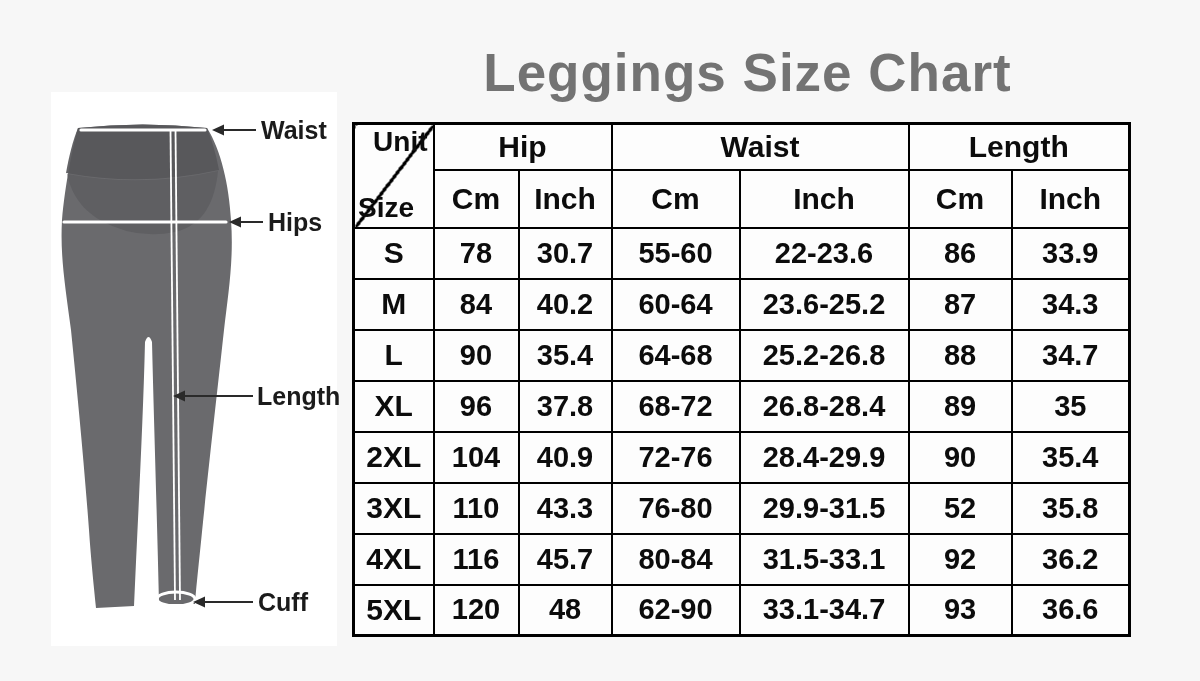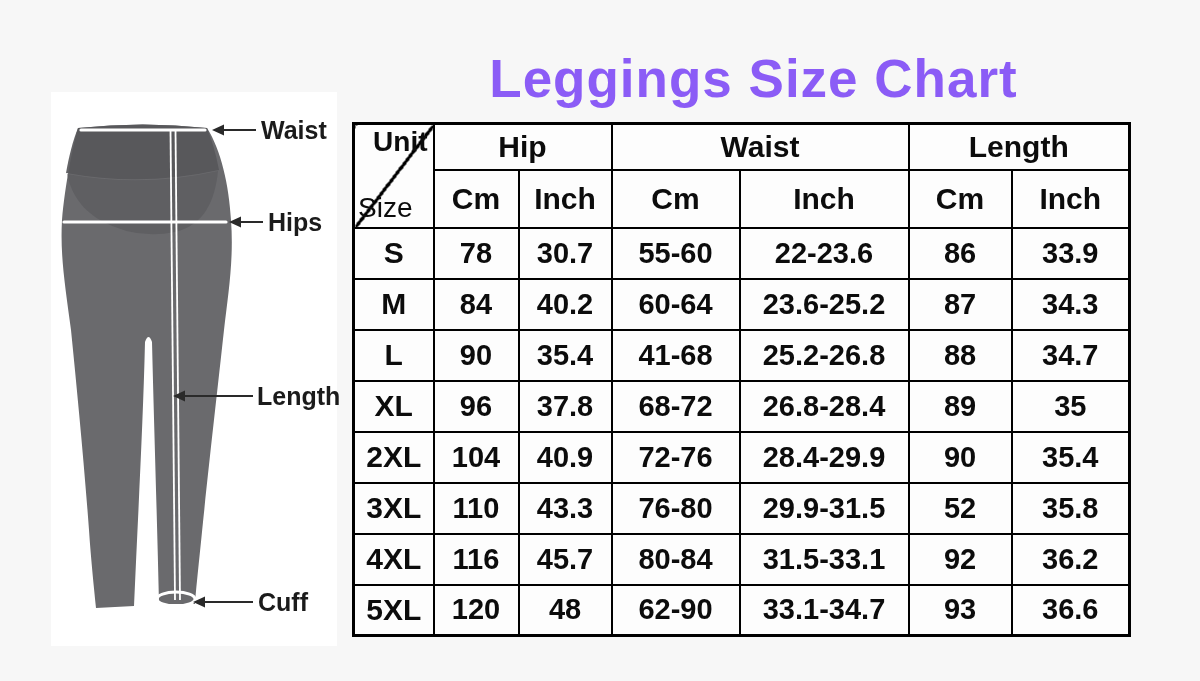--- a/index.html
+++ b/index.html
@@ -7,26 +7,26 @@
     width:1200px;height:681px;
     background:#f7f7f7;
     font-family:"Liberation Sans", sans-serif;
     color:#0c0c0c;
     position:relative;
     overflow:hidden;
   }
   .page-title{
     position:absolute;
     left:352px;top:36px;width:779px;
-    margin:12px;
+    margin:6px;
     text-align:center;
     font-size:53px;
     font-weight:bold;
     letter-spacing:1px;
-    color:#8b5cf6;
+    color:#737373;
   }
   .figure-wrap{
     position:absolute;left:15px;top:90px;width:330px;height:575px;
   }
   table.size-table{
     position:absolute;left:352px;top:122px;
     width:779px;
     border-collapse:collapse;
     table-layout:fixed;
     background:#fdfdfd;
@@ -54,21 +54,21 @@
         #000 calc(50% - 1.6px),
         #000 calc(50% + 1.6px),
         rgba(0,0,0,0) calc(50% + 1.6px)) #fdfdfd;
   }
   th.corner .unit-lbl{
     position:absolute;top:3px;right:5px;
     font-size:28px;font-weight:bold;line-height:1;
   }
   th.corner .size-lbl{
     position:absolute;bottom:5px;left:3px;
-    font-size:28px;font-weight:normal;line-height:1;
+    font-size:28px;font-weight:bold;line-height:1;
   }
   svg text.callout{
     font-family:"Liberation Sans", sans-serif;
     font-size:25px;
     font-weight:700;
     fill:#1b1b1b;
   }
 </style>
 </head>
 <body>
@@ -183,21 +183,21 @@
       <td>40.2</td>
       <td>60-64</td>
       <td>23.6-25.2</td>
       <td>87</td>
       <td>34.3</td>
     </tr>
     <tr>
       <th class="sz">L</th>
       <td>90</td>
       <td>35.4</td>
-      <td>41-68</td>
+      <td>64-68</td>
       <td>25.2-26.8</td>
       <td>88</td>
       <td>34.7</td>
     </tr>
     <tr>
       <th class="sz">XL</th>
       <td>96</td>
       <td>37.8</td>
       <td>68-72</td>
       <td>26.8-28.4</td>

